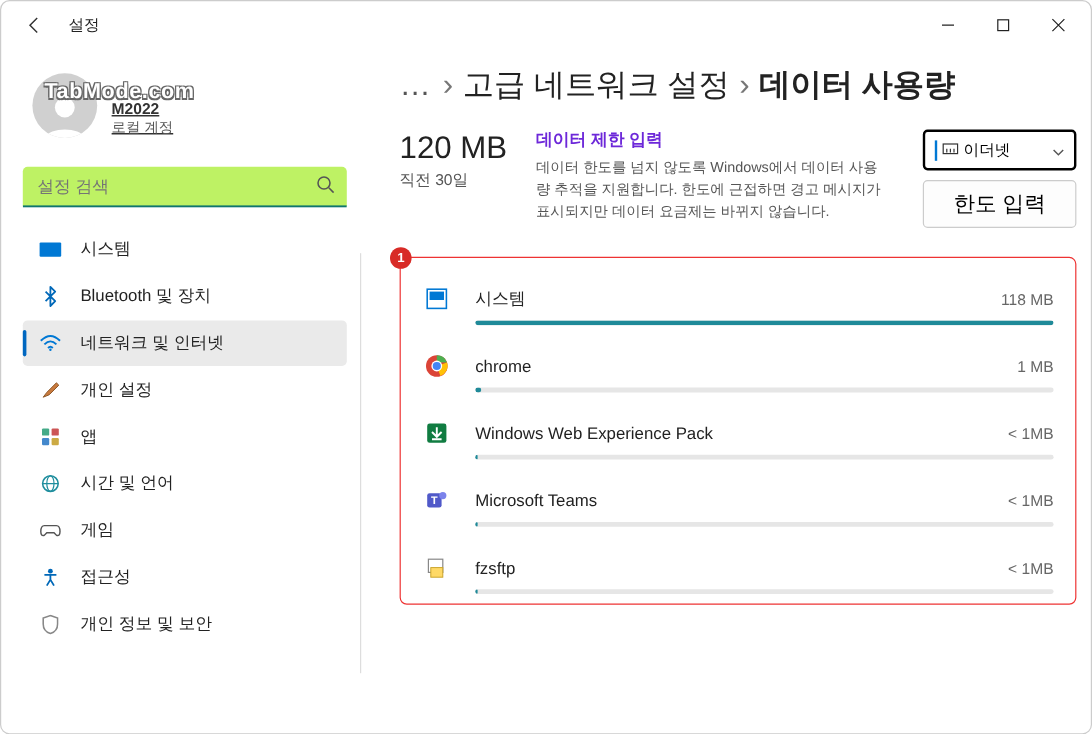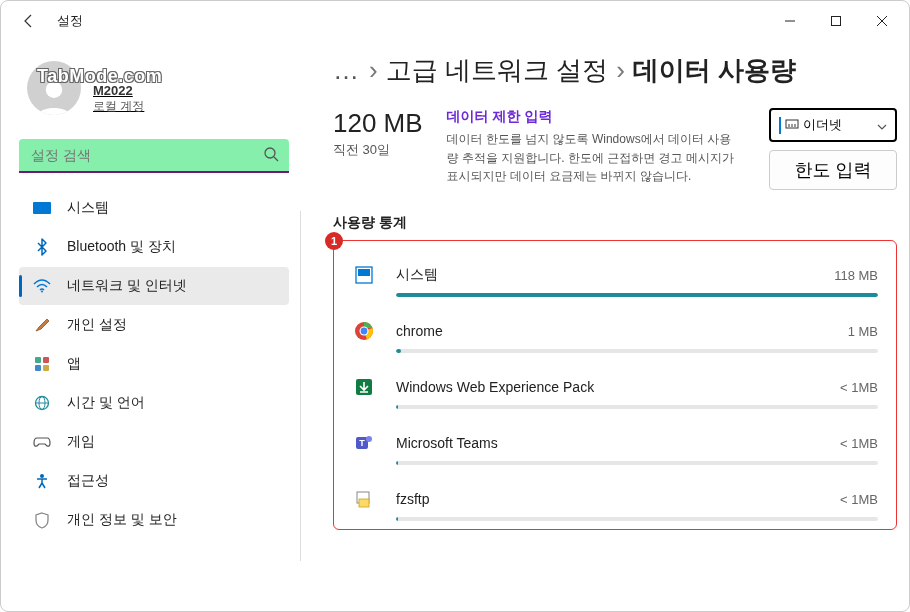--- a/index.html
+++ b/index.html
@@ -19,21 +19,21 @@
     .watermark { position: absolute; top: 25px; left: 36px; font-size: 18px; font-weight: bold; color: #fff; text-shadow: -1px -1px 0 #666, 1px -1px 0 #666, -1px 1px 0 #666, 1px 1px 0 #666; letter-spacing: 0.5px; z-index: 5; }
     
     .user-section { display: flex; align-items: flex-end; padding: 20px 8px 16px 8px; text-decoration: underline; }
     .avatar { width: 54px; height: 54px; border-radius: 50%; background: #d0d0d0; display: flex; align-items: flex-end; justify-content: center; overflow: hidden; flex-shrink: 0; }
     .avatar svg { width: 44px; height: 44px; fill: #fff; margin-bottom: -4px; }
     .user-info { margin-left: 12px; }
     .user-name { font-size: 13px; font-weight: 600; color: #333; }
     .user-type { font-size: 12px; color: #555; }
     
     .search-box { margin: 8px 0 16px 0; position: relative; }
-    .search-input { width: 100%; padding: 8px 36px 8px 12px; border: none; border-bottom: 2px solid #701a75; background: #86efac; font-size: 14px; border-radius: 4px 4px 0 0; }
+    .search-input { width: 100%; padding: 8px 36px 8px 12px; border: none; border-bottom: 2px solid #0f766e; background: #bef264; font-size: 14px; border-radius: 4px 4px 0 0; }
     .search-icon { position: absolute; right: 10px; top: 50%; transform: translateY(-50%); }
     
     .nav-list { list-style: none; }
     .nav-item { display: flex; align-items: center; padding: 10px 14px; border-radius: 4px; cursor: pointer; font-size: 14px; color: #222; margin: 1px 0; position: relative; }
     .nav-item.selected { background: #eaeaea; }
     .nav-item.selected::before { content: ''; position: absolute; left: 0; top: 8px; bottom: 8px; width: 3px; background: #0067c0; border-radius: 2px; }
     .nav-icon { width: 18px; height: 18px; margin-right: 16px; display: flex; align-items: center; justify-content: center; flex-shrink: 0; }
     
     .main { flex: 1; padding: 12px 12px 0 32px; overflow-y: auto; }
     
@@ -247,21 +247,20 @@
           <span class="chevron">
             <svg width="10" height="6" viewBox="0 0 10 6">
                 <path d="M1 1 L5 5 L9 1" stroke="#555" stroke-width="1.2" fill="none"></path>
               </svg>
           </span>
         </div>
         <div class="limit-btn">한도 입력</div>
       </div>
     </div>
 
-    <div class="stats-title">사용량 통계</div>
 
     <div class="stats-box">
       <div class="badge">1</div>
 
       <div class="app-row">
         <div class="app-header">
           <div class="app-icon">
             <svg width="20" height="20" viewBox="0 0 20 20">
                 <rect x="2" y="2" width="16" height="16" stroke="#0078d4" stroke-width="1.3" fill="none"></rect>
                 <rect x="4" y="4" width="12" height="7" fill="#0078d4"></rect>

